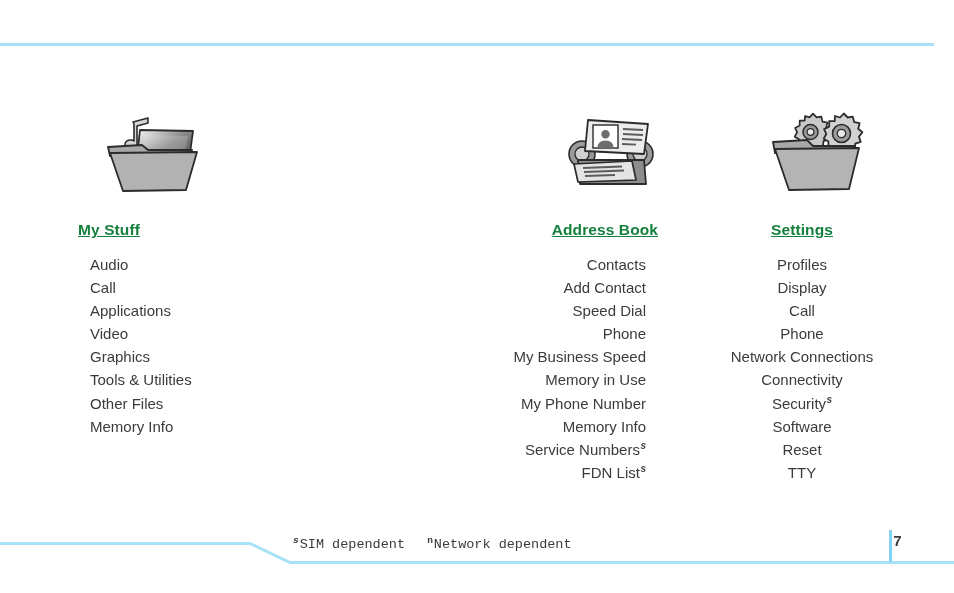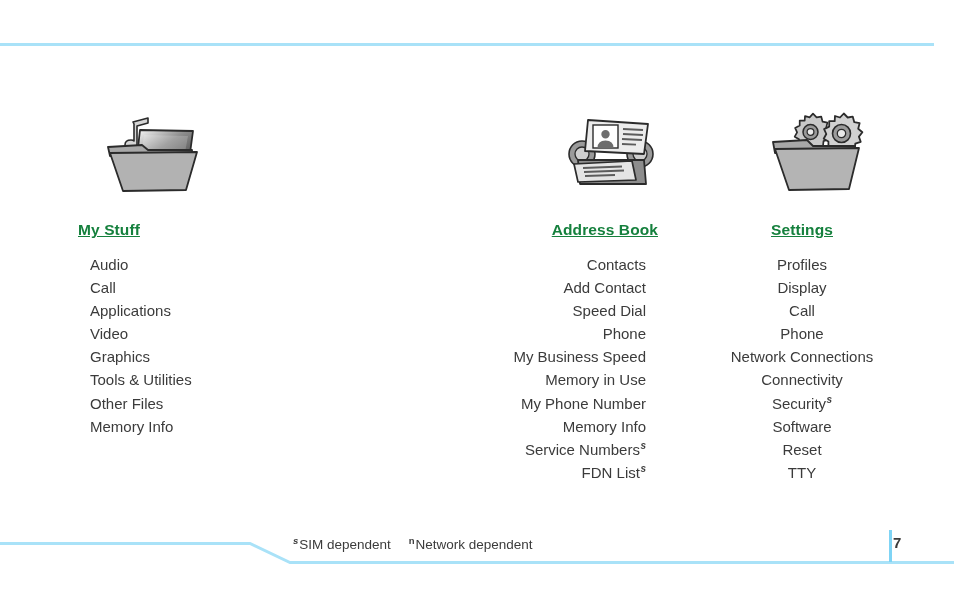--- a/index.html
+++ b/index.html
@@ -87,20 +87,21 @@
     margin-left: 0.5px;
   }
 
   
   .footer {
     position: absolute;
     left: 0;
     top: 520px;
     width: 954px;
     height: 73px;
+    font-family: Liberation Mono, monospace;
   }
   .footer-rule {
     position: absolute;
     left: 0;
     top: 0;
     width: 954px;
     height: 73px;
   }
   .legend {
     position: absolute;

